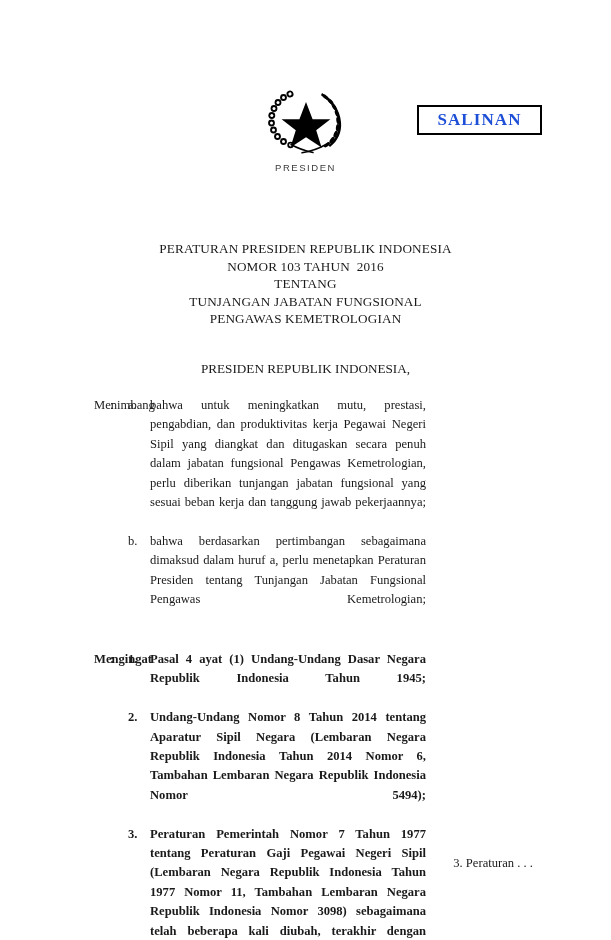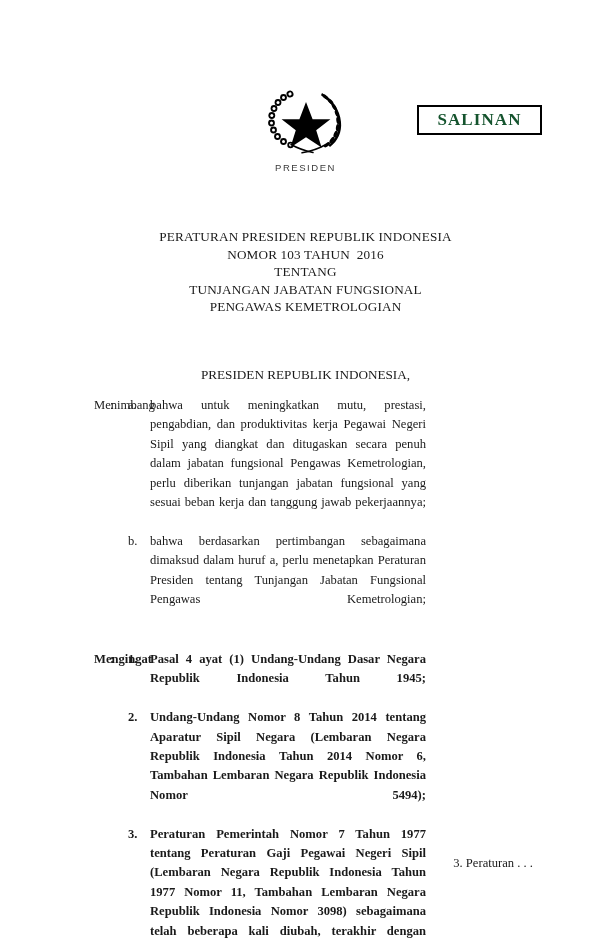--- a/index.html
+++ b/index.html
@@ -68,47 +68,47 @@
     display: flex;
     align-items: center;
     justify-content: center;
     background: #ffffff;
   }
   .salinan-box .inner {
     font-family: "Liberation Serif", "DejaVu Serif", serif;
     font-weight: bold;
     font-size: 17px;
     letter-spacing: 1.1px;
-    color: #14532d;
+    color: #1d4ed8;
   }
 
   
   .title-block {
     position: absolute;
-    top: 228px;
+    top: 240px;
     left: 0;
     width: 611px;
     text-align: center;
     font-size: 13.2px;
     line-height: 17.6px;
     letter-spacing: 0.15px;
   }
   .title-block .line { white-space: pre; }
 
   .preamble {
     position: absolute;
     top: 336px;
     left: 0;
     width: 611px;
     text-align: center;
     font-size: 13.2px;
     line-height: 17.6px;
   }
   .preamble .l1 { margin-bottom: 0; }
-  .preamble .l2 { margin-top: 30px; }
+  .preamble .l2 { margin-top: 24px; }
 
   
   .clauses {
     position: absolute;
     top: 396px;
     left: 0;
     width: 491px;
   }
 
   .clause-section {

